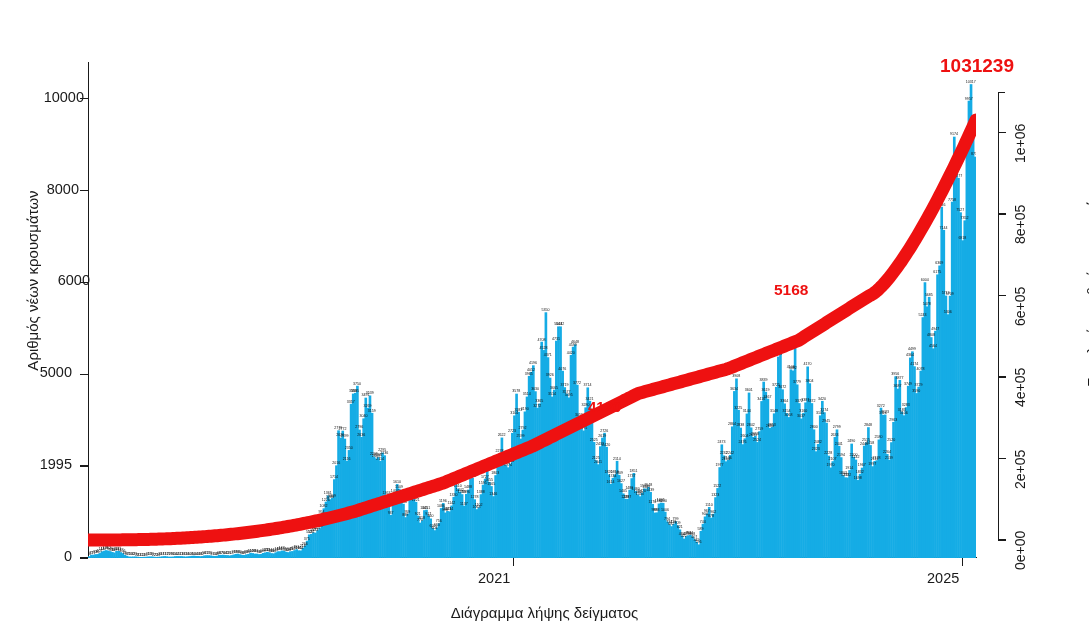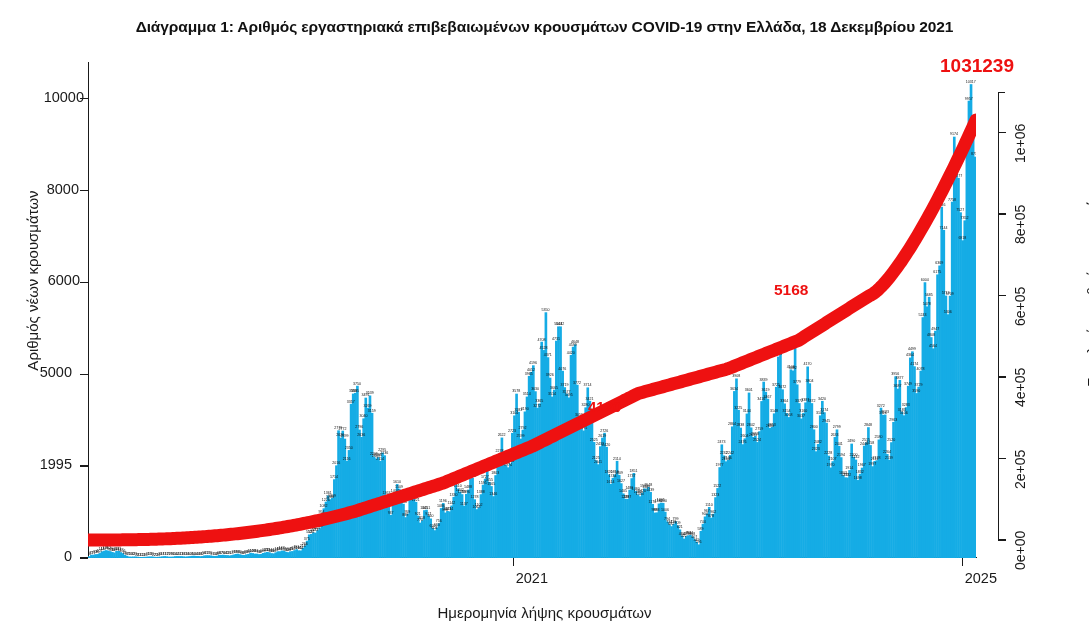--- a/index.html
+++ b/index.html
@@ -36,21 +36,21 @@
     position:absolute;left:882px;top:272px;width:420px;text-align:center;
     transform:rotate(-90deg);transform-origin:center center;
     font-size:15px;color:#1a1a1a;white-space:nowrap;
   }
   #axis-bottom-title{
     position:absolute;left:0;top:604px;width:1089px;text-align:center;
     font-size:15px;color:#1a1a1a;
   }
 
   .xtick-mark{position:absolute;top:558px;width:1.4px;height:8px;background:#1a1a1a;}
-  .xtick-label{position:absolute;top:570px;font-size:14.5px;color:#1a1a1a;text-align:right;width:70px;}
+  .xtick-label{position:absolute;top:570px;font-size:14.5px;color:#1a1a1a;text-align:left;width:70px;}
 
   
   #axis-right-group{position:absolute;left:0;top:0;}
   .r-spine{position:absolute;background:#1a1a1a;}
   .rtick-mark{position:absolute;width:8px;height:1.4px;background:#1a1a1a;}
   .rtick-label{
     position:absolute;font-size:14px;color:#1a1a1a;white-space:nowrap;
     transform:rotate(-90deg);transform-origin:left top;
   }
 
@@ -63,47 +63,46 @@
   #annot-mid1{font-size:15px;}
 
   svg{display:block;}
   .bar-label{font-size:3.6px;fill:#111;font-family:"Liberation Sans",sans-serif;}
 </style>
 </head>
 <body>
 
 <div id="chart-root">
 
-  <div id="chart-title">Διάγραμμα 1: Αριθμός εργαστηριακά επιβεβαιωμένων κρουσμάτων COVID-19 στην Ελλάδα, 18 Δεκεμβρίου 2021</div>
 
   <div id="axis-left-line"></div>
   <div id="axis-left-title">Αριθμός νέων κρουσμάτων</div>
   <div id="left-ticks">
       <div class="ytick-mark" style="left: 80px; top: 557.3px;"></div>
       <div class="ytick-label" style="left: 0px; width: 72px; right: auto; top: 548px;">0</div>
       <div class="ytick-mark" style="left: 80px; top: 465.448px;"></div>
       <div class="ytick-label" style="left: 0px; width: 72px; right: auto; top: 456.148px;">1995</div>
       <div class="ytick-mark" style="left: 80px; top: 373.596px;"></div>
       <div class="ytick-label" style="left: 0px; width: 72px; right: auto; top: 364.296px;">5000</div>
       <div class="ytick-mark" style="left: 80px; top: 281.744px;"></div>
-      <div class="ytick-label" style="left: 0px; width: 72px; right: auto; top: 272.444px; padding-left: 8px;">6000</div>
+      <div class="ytick-label" style="left: 10px; width: 72px; right: auto; top: 272.444px; padding-left: 8px;">6000</div>
       <div class="ytick-mark" style="left: 80px; top: 189.893px;"></div>
       <div class="ytick-label" style="left: 7px; width: 72px; right: auto; top: 180.593px;">8000</div>
       <div class="ytick-mark" style="left: 80px; top: 98.0407px;"></div>
       <div class="ytick-label" style="left: 12px; width: 72px; right: auto; top: 88.7407px;">10000</div>
     </div>
 
   <div id="axis-bottom-line"></div>
   <div id="bottom-ticks">
       <div class="xtick-mark" style="left: 513px;"></div>
       <div class="xtick-label" style="left: 478px;">2021</div>
       <div class="xtick-mark" style="left: 962px;"></div>
       <div class="xtick-label" style="left: 927px;">2025</div>
     </div>
-  <div id="axis-bottom-title">Ημερομηνία λήψης κρουσμάτων</div>
+  <div id="axis-bottom-title">Διάγραμμα λήψης δείγματος</div>
 
   <div id="axis-right-group">
       <div class="r-spine" style="left: 998px; top: 92px; width: 1.4px; height: 448px;"></div>
       <div class="r-spine" style="left: 998px; top: 92px; width: 7px; height: 1.4px;"></div>
       <div class="r-spine" style="left: 998px; top: 540px; width: 7px; height: 1.4px;"></div>
       <div class="rtick-mark" style="left: 998px; top: 539.3px;"></div>
       <div class="rtick-label" style="left: 1012px; top: 570px;">0e+00</div>
       <div class="rtick-mark" style="left: 998px; top: 457.845px;"></div>
       <div class="rtick-label" style="left: 1012px; top: 488.545px;">2e+05</div>
       <div class="rtick-mark" style="left: 998px; top: 376.391px;"></div>

